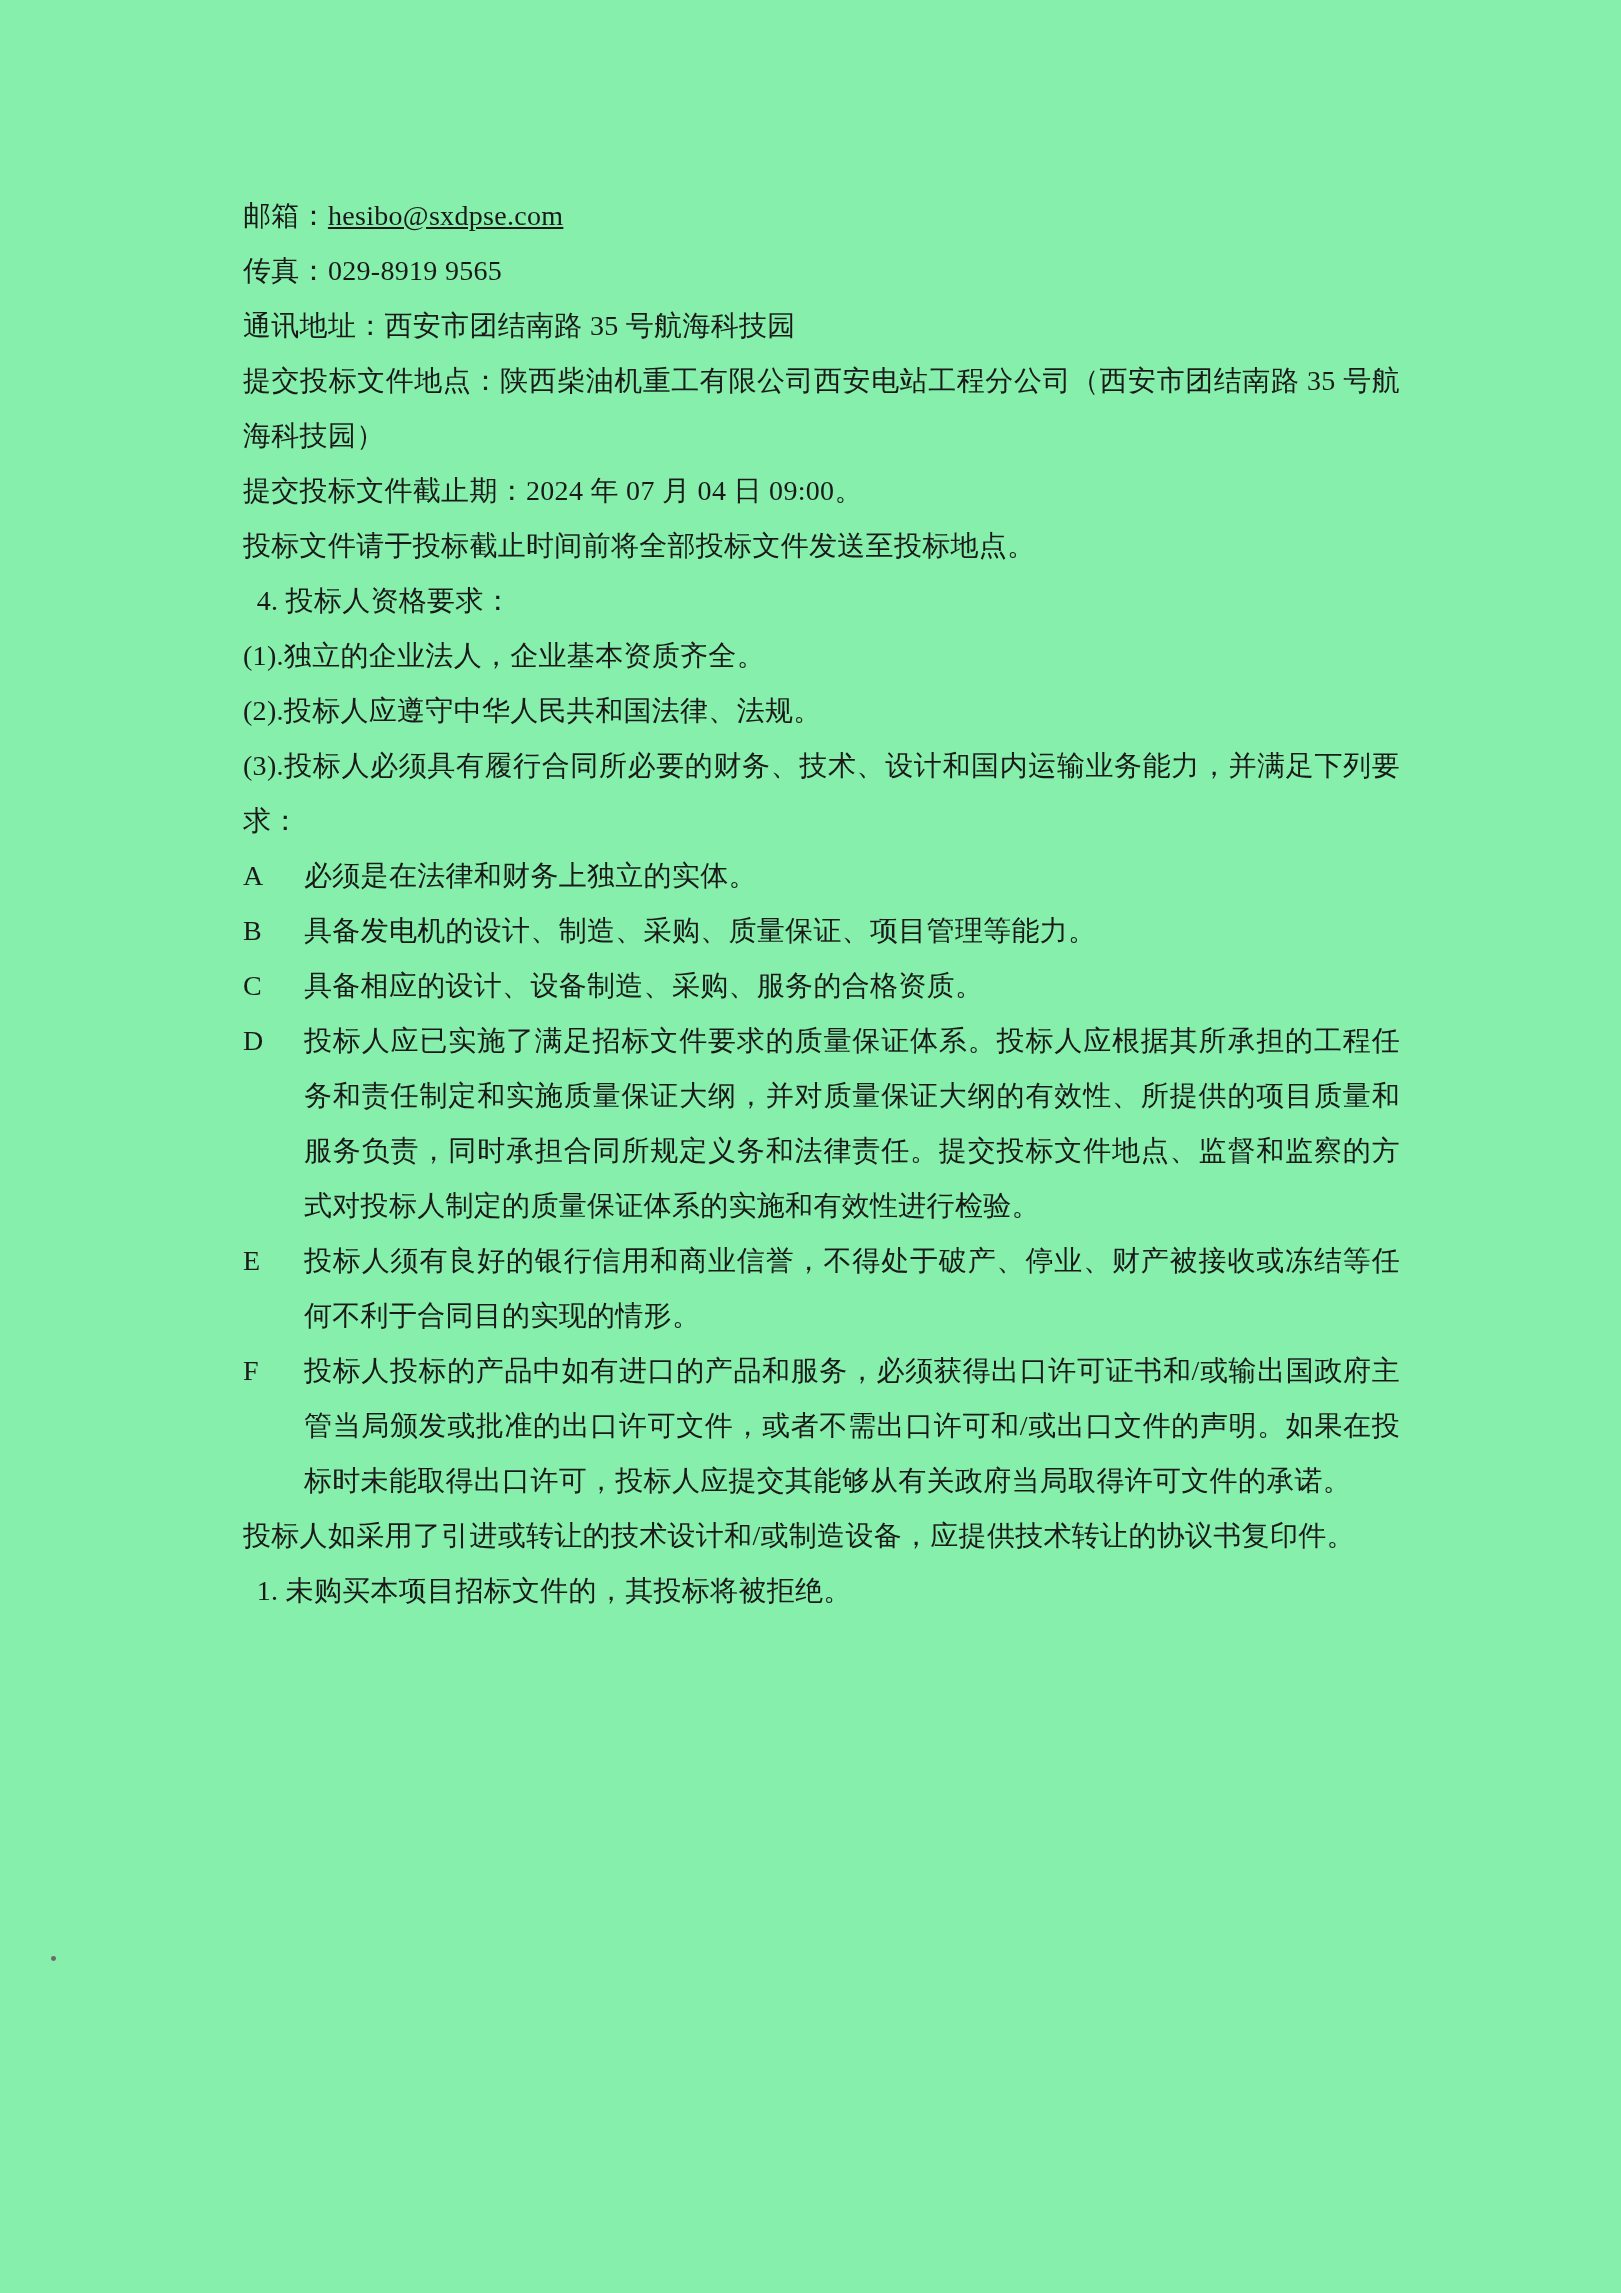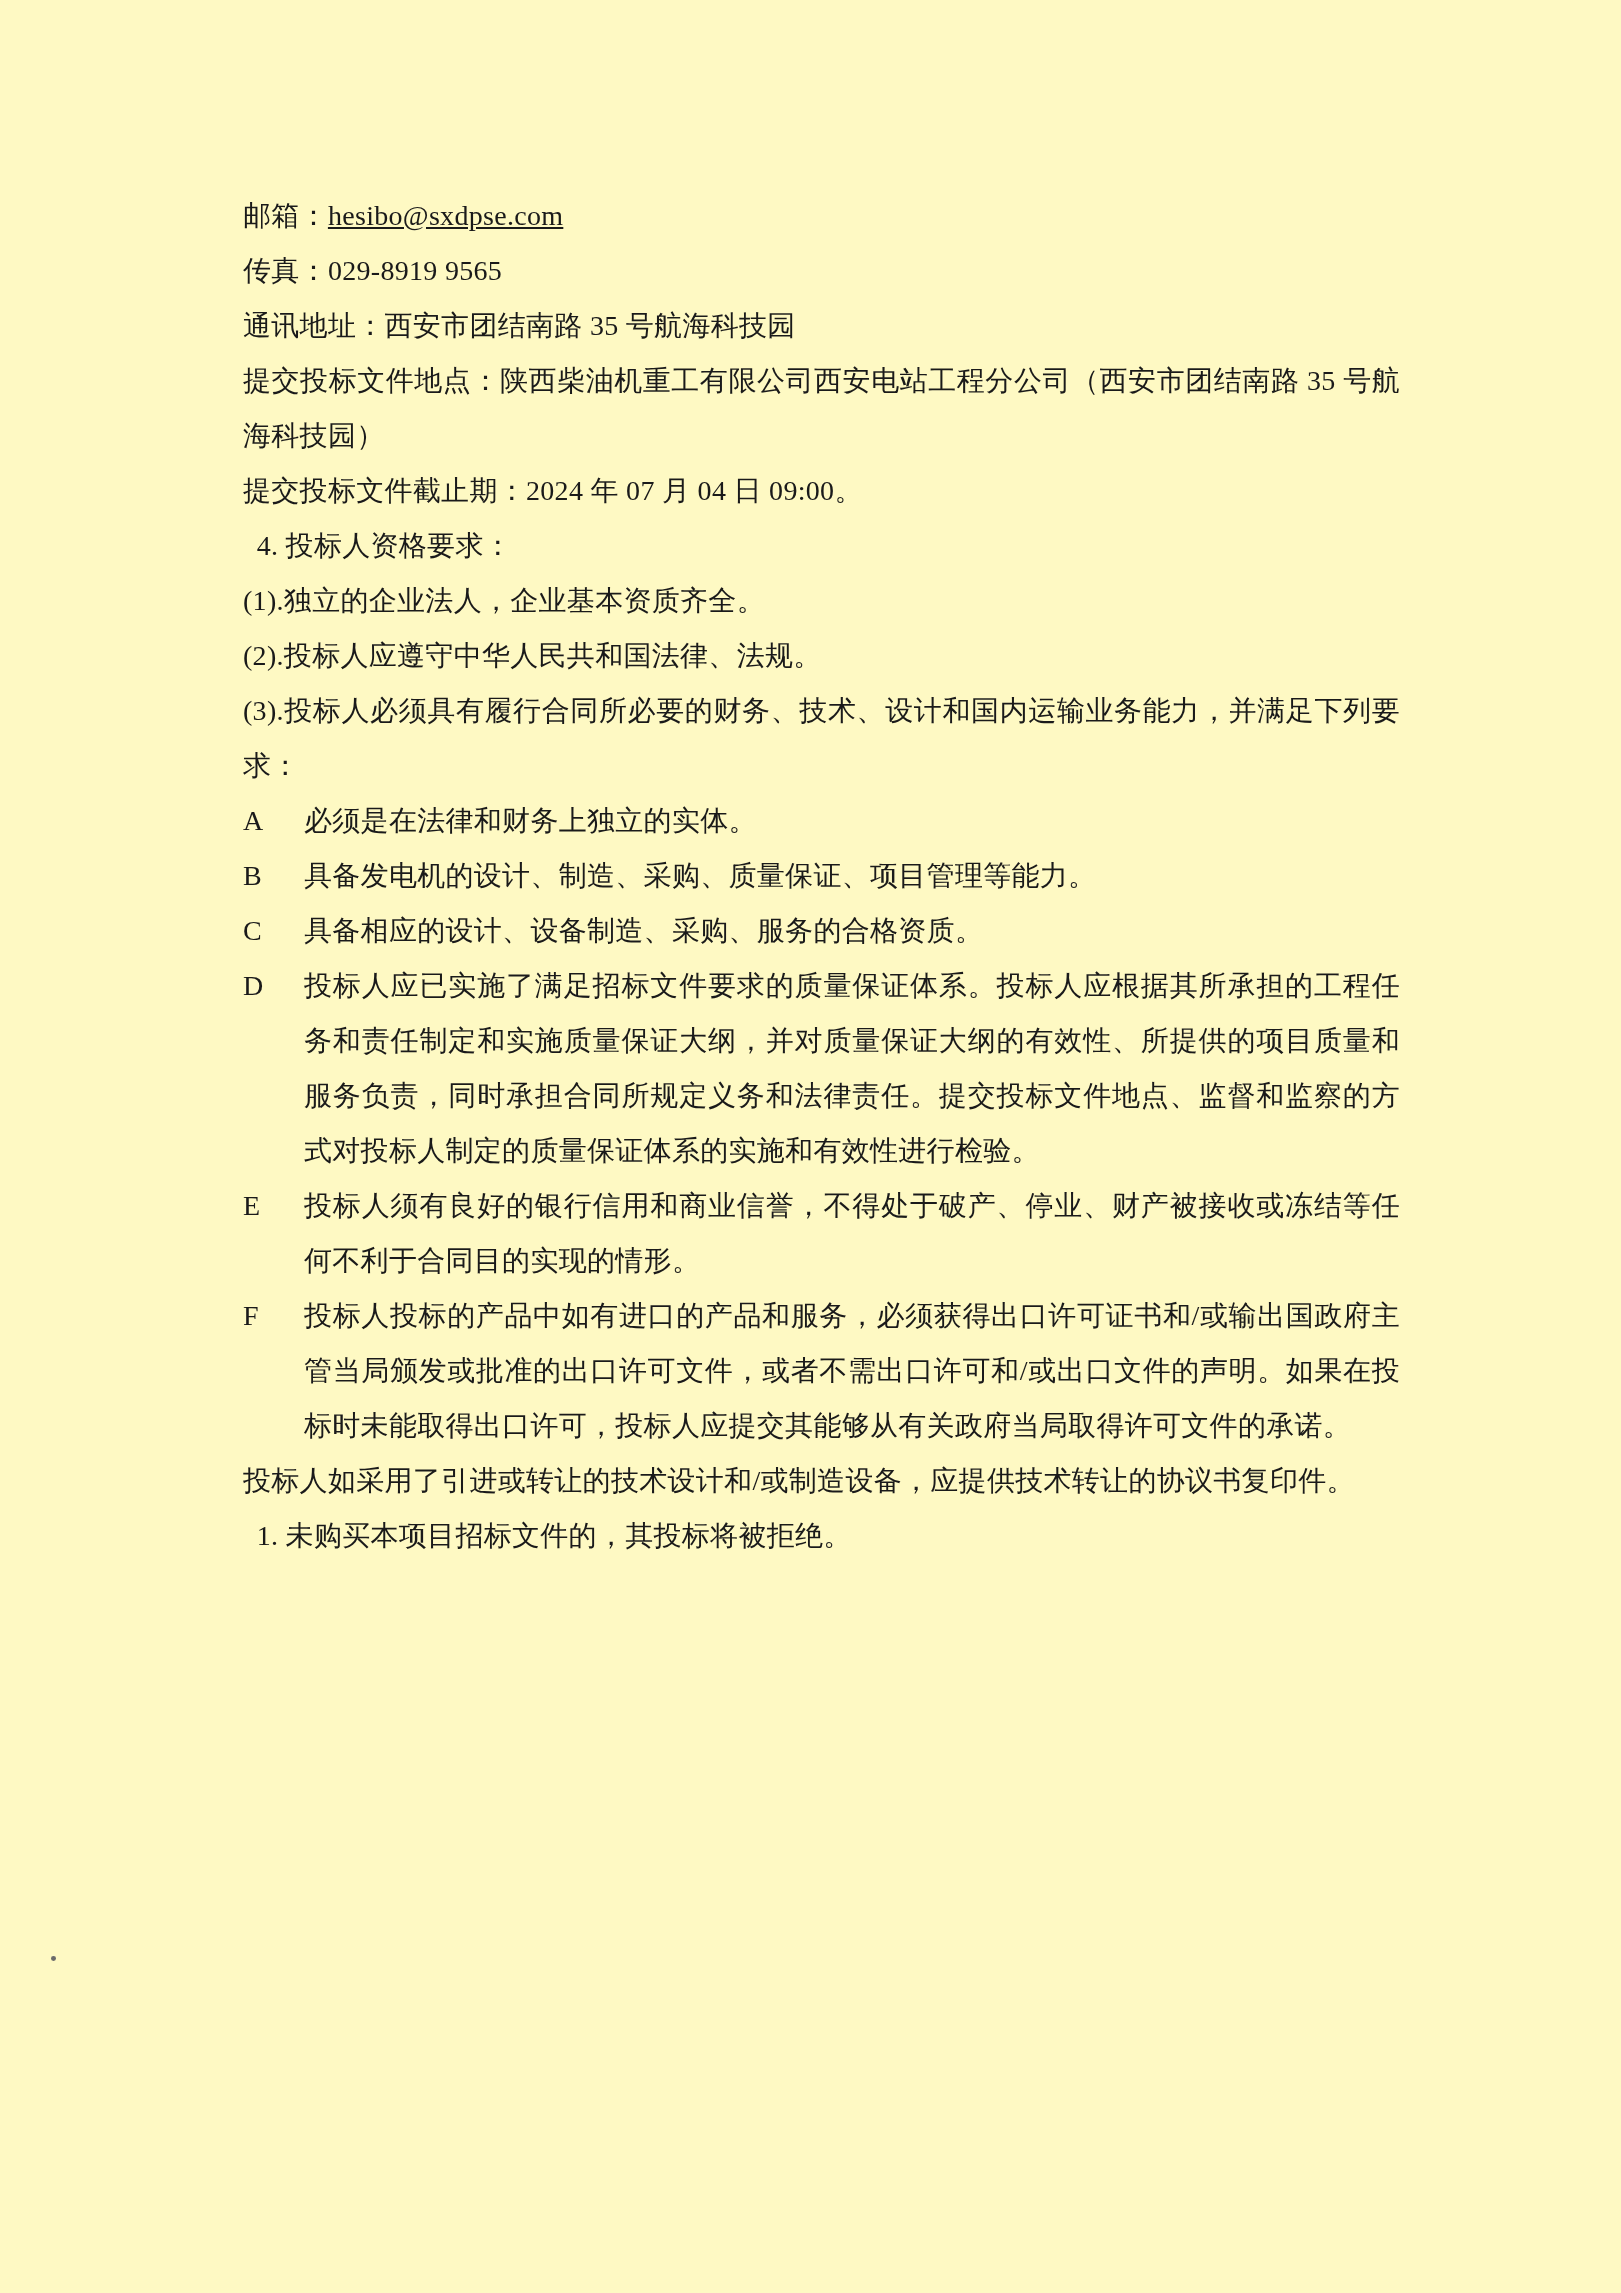--- a/index.html
+++ b/index.html
@@ -4,21 +4,21 @@
 <style>
   html, body {
     margin: 0;
     padding: 0;
     background: #ffffff;
   }
   .page {
     width: 1621px;
     height: 2294px;
     position: relative;
-    background: #fef9c3;
+    background: #86efac;
     overflow: hidden;
     font-family: "Liberation Serif", "DejaVu Serif", serif;
     color: #1a1a1a;
   }
   .content {
     position: absolute;
     left: 243px;
     top: 188px;
     width: 1157px;
   }
@@ -86,20 +86,21 @@
 
     <div class="line">传真：029-8919 9565</div>
 
     <div class="line">通讯地址：西安市团结南路 35 号航海科技园</div>
 
 
     <div class="para">提交投标文件地点：陕西柴油机重工有限公司西安电站工程分公司（西安市团结南路 35 号航海科技园）</div>
 
     <div class="para">提交投标文件截止期：2024 年 07 月 04 日 09:00。</div>
 
+    <div class="para">投标文件请于投标截止时间前将全部投标文件发送至投标地点。</div>
 
     <div class="num-item">4.  投标人资格要求：</div>
 
     <div class="para">(1).独立的企业法人，企业基本资质齐全。</div>
 
     <div class="para">(2).投标人应遵守中华人民共和国法律、法规。</div>
 
     <div class="para">(3).投标人必须具有履行合同所必要的财务、技术、设计和国内运输业务能力，并满足下列要求：</div>
 
     <div class="lettered">

